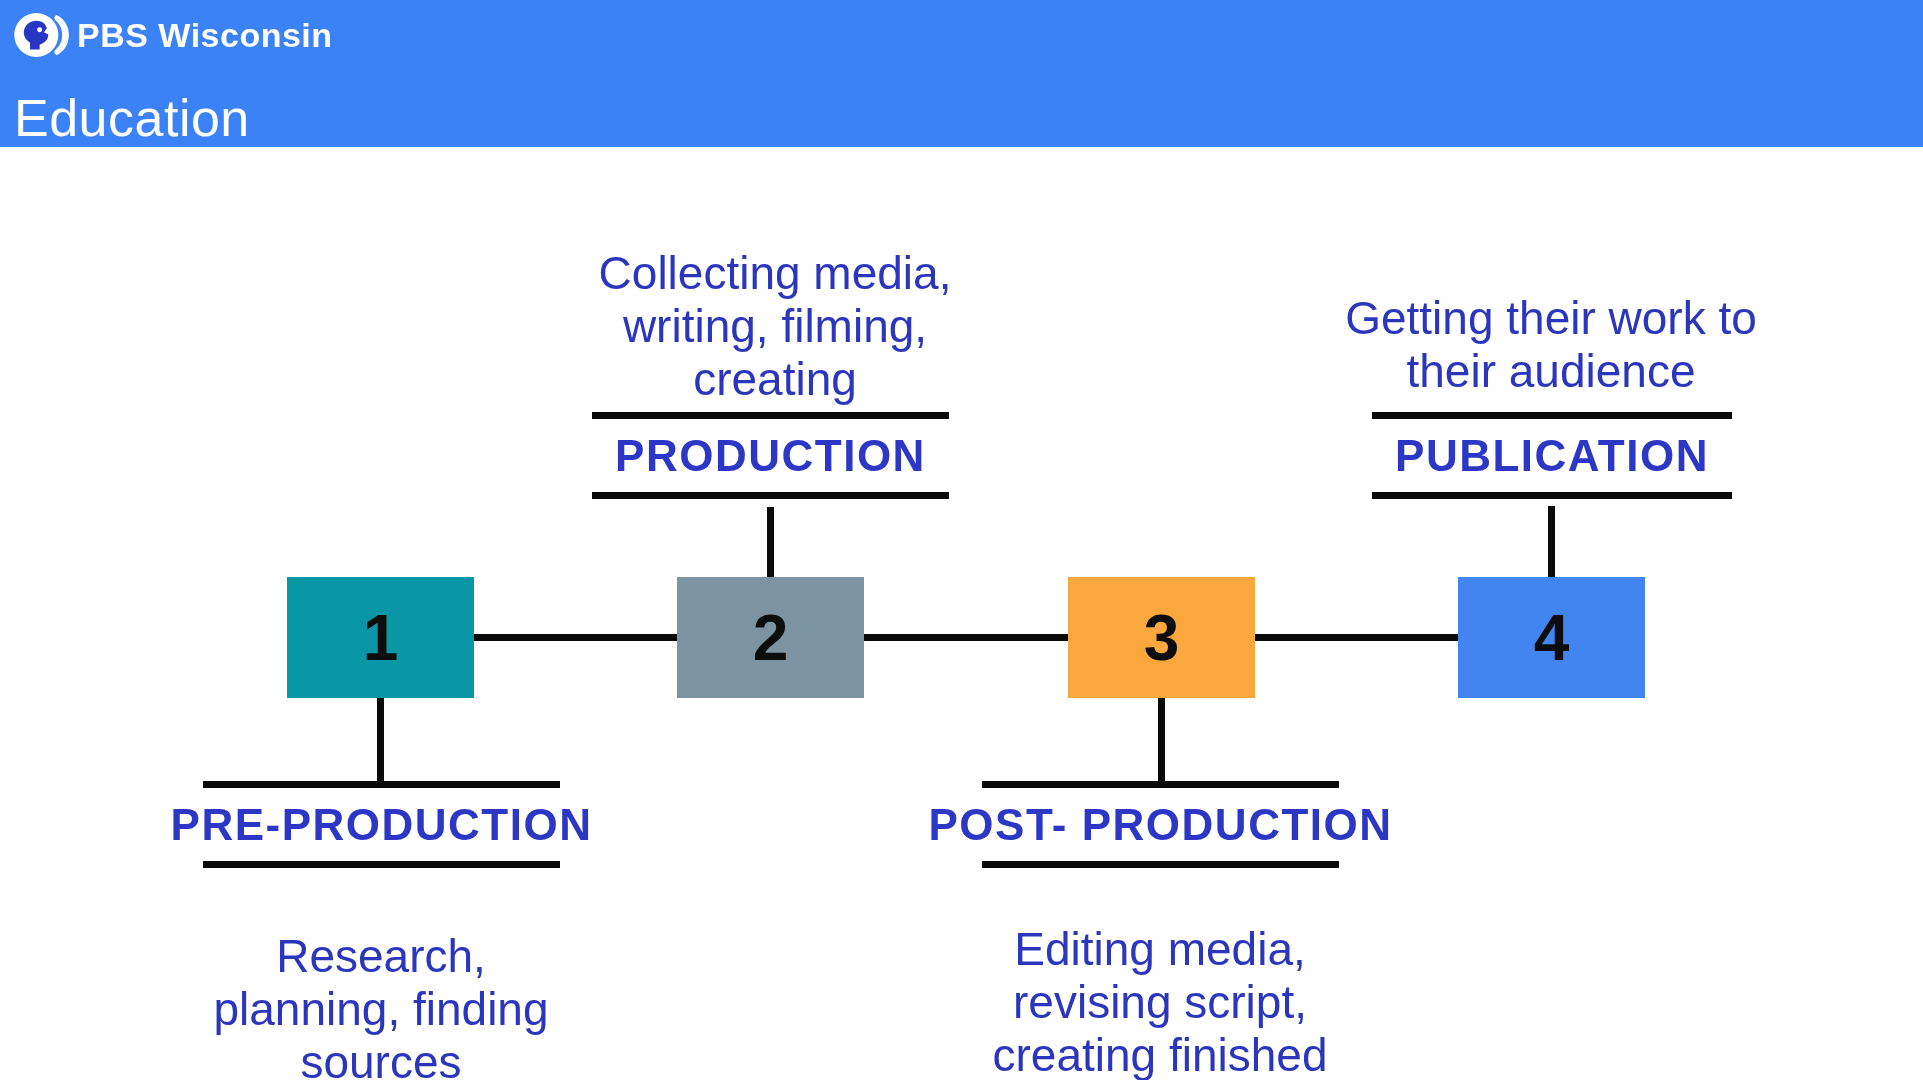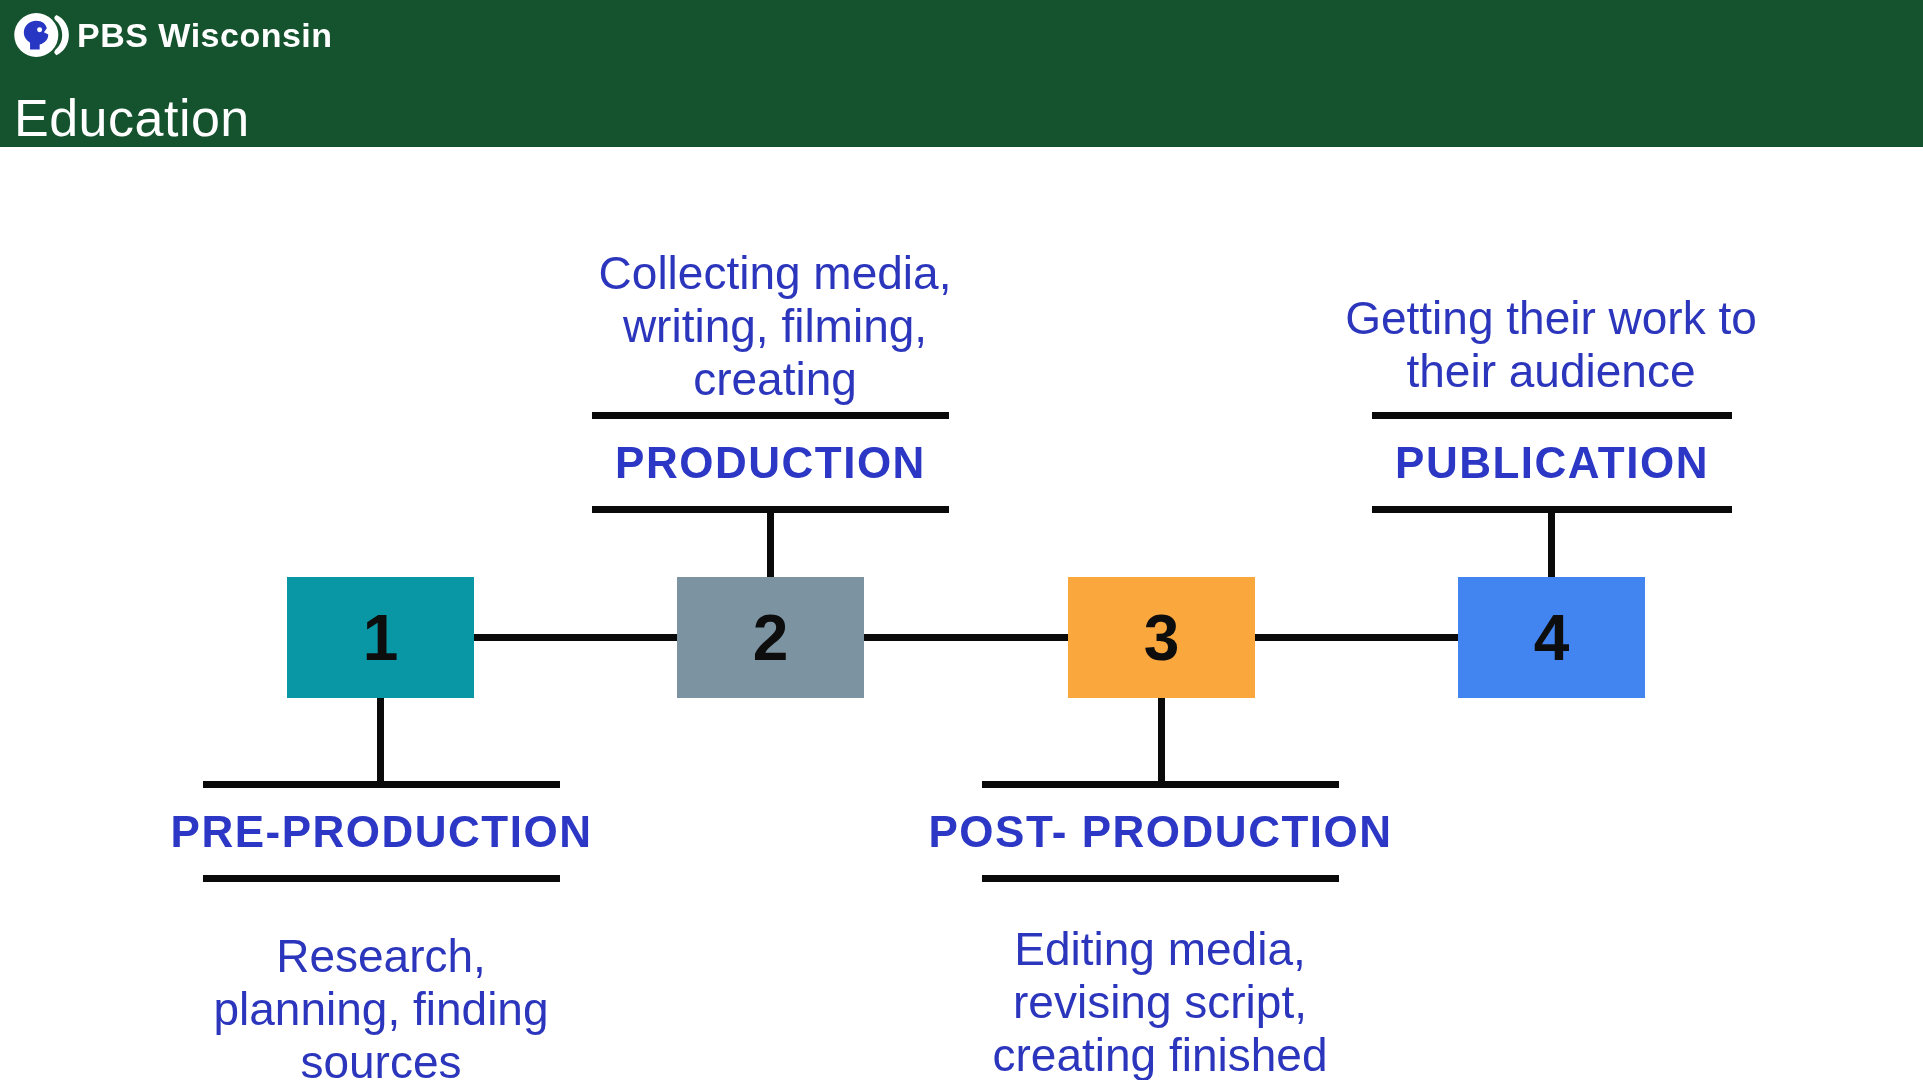--- a/index.html
+++ b/index.html
@@ -12,33 +12,33 @@
   .subtitle{position:absolute;left:14px;top:52px;color:#ffffff;font-size:52px;font-weight:400;letter-spacing:.5px;margin-top:36px;}
   
   .diagram{position:absolute;left:0;top:147px;width:1923px;height:933px;}
   
   .step-box{position:absolute;top:430px;width:187px;height:121px;display:flex;align-items:center;justify-content:center;}
   .step-number{font-size:64px;font-weight:bold;color:#0d0d0d;}
   
   .hline{position:absolute;height:7px;background:#0a0a0a;}
   .vline{position:absolute;width:7px;background:#0a0a0a;}
   
-  .label-group{position:absolute;height:101px;text-align:right;}
+  .label-group{position:absolute;height:87px;text-align:right;}
   .label-group .rule{position:absolute;left:0;width:100%;height:7px;background:#0a0a0a;}
   .label-group .rule.top{top:0;}
   .label-group .rule.bottom{bottom:0;}
   .stage-label{position:absolute;left:50%;top:50%;transform:translate(-50%,-50%);
                white-space:nowrap;font-size:44px;font-weight:bold;letter-spacing:1.5px;color:#2c38c5;}
   
   .desc{position:absolute;text-align:center;font-size:46px;line-height:53px;color:#2b36bd;}
 </style>
 </head>
 <body>
 
-<div class="header" style="background-color: #14532d;">
+<div class="header" style="background-color: #3b82f6;">
   <div class="brand-row">
     <span>
       <svg width="58" height="46" viewBox="0 0 60 48">
         <circle cx="23" cy="24" r="23" fill="#ffffff"></circle>
         <path fill="#2837c3" d="M23 9 c-7.5 0 -13 5.5 -13 12.5 c0 5.5 3.5 8.5 6.5 10.5 l0 7 l10 0 l0 -5 c5.5 -1.5 9 -5.5 9 -10.5 l-4.5 -2.5 l3 -4 c-1 -5 -5 -8 -11 -8 z"></path>
         <circle cx="26.5" cy="18.5" r="2.6" fill="#ffffff"></circle>
         <path fill="#ffffff" d="M44 3 c8 3.5 13 11.5 13 21 c0 9.5 -5 17.5 -13 21 c-2.5 -1.5 -3 -3.5 -1 -5.5 c4.5 -4 7 -9 7 -15.5 c0 -6.5 -2.5 -11.5 -7 -15.5 c-2 -2 -1.5 -4 1 -5.5 z"></path>
       </svg>
     </span>
     <span class="brand-name">PBS Wisconsin</span>

